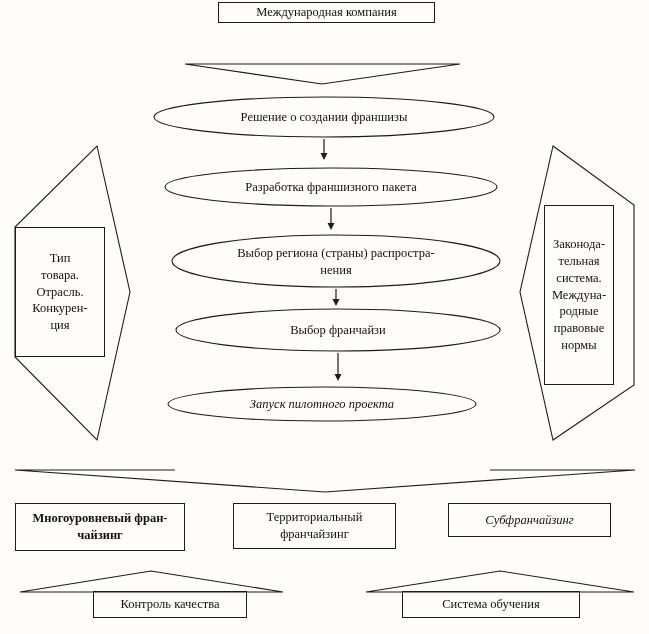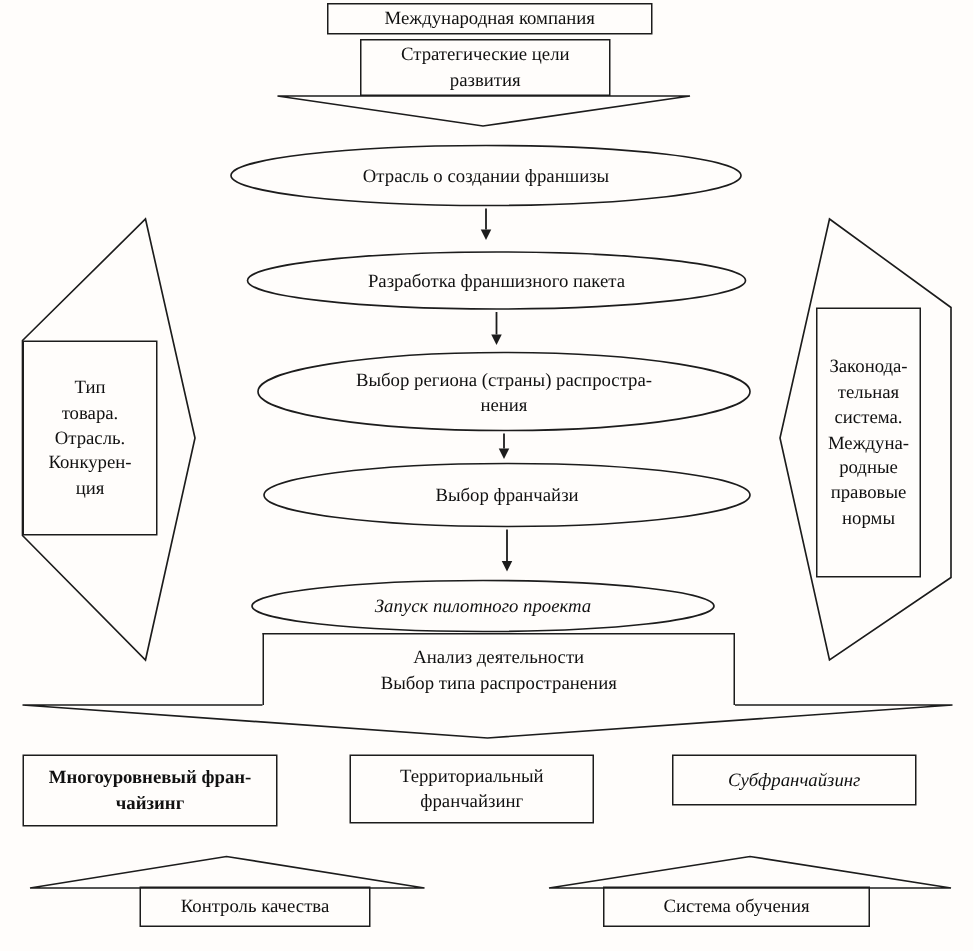--- a/index.html
+++ b/index.html
@@ -69,24 +69,22 @@
 
     <path class="shape" d="M15 470 H175 M490 470 H635 M15 470 L325 492 L635 470"></path>
 
     <polygon class="shape" points="20,592 283,592 151,571"></polygon>
 
     <polygon class="shape" points="366,592 634,592 500,571"></polygon>
   </svg>
 
   <div class="abs txt box" style="left:218px; top:2px; width:217px; height:21px;">Международная компания</div>
 
-  <div class="abs txt box" style="left:240px; top:26px; width:167px; height:38px;">Стратегические цели
-развития</div>
 
-  <div class="abs txt" style="left:154px; top:97px; width:340px; height:40px;">Отрасль о создании франшизы</div>
+  <div class="abs txt" style="left:154px; top:97px; width:340px; height:40px;">Решение о создании франшизы</div>
 
   <div class="abs txt" style="left:165px; top:168px; width:332px; height:38px;text-align:center;">Разработка франшизного пакета</div>
 
   <div class="abs txt" style="left:172px; top:236px; width:328px; height:51px;">Выбор региона (страны) распростра-
 нения</div>
 
   <div class="abs txt" style="left:176px; top:310px; width:324px; height:41px;">Выбор франчайзи</div>
 
   <div class="abs txt" style="left:168px; top:388px; width:308px; height:33px;font-style:italic;">Запуск пилотного проекта</div>
 
@@ -97,22 +95,20 @@
 ция</div>
 
   <div class="abs txt box" style="left:544px; top:205px; width:70px; height:180px;">Законода-
 тельная
 система.
 Междуна-
 родные
 правовые
 нормы</div>
 
-  <div class="abs txt box-open-bottom" style="left:175px; top:422px; width:315px; height:48px;">Анализ деятельности
-Выбор типа распространения</div>
 
   <div class="abs txt box" style="left:15px; top:503px; width:170px; height:48px;font-weight:bold;">Многоуровневый фран-
 чайзинг</div>
 
   <div class="abs txt box" style="left:233px; top:503px; width:163px; height:46px;">Территориальный
 франчайзинг</div>
 
   <div class="abs txt box" style="left:448px; top:503px; width:163px; height:34px;font-style:italic;">Субфранчайзинг</div>
 
   <div class="abs txt box" style="left:93px; top:591px; width:154px; height:27px;">Контроль качества</div>

